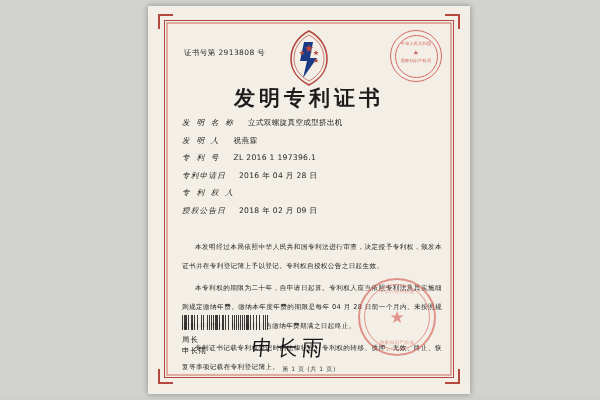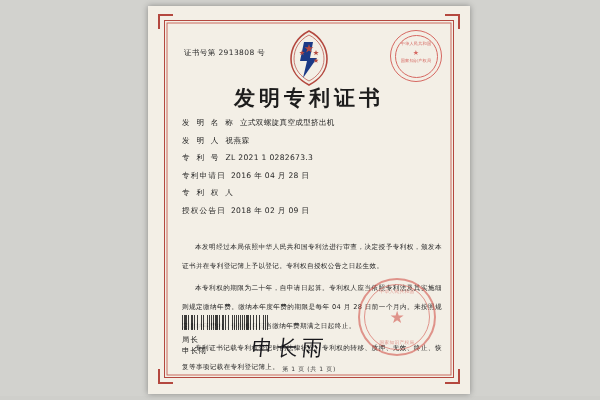--- a/index.html
+++ b/index.html
@@ -133,21 +133,22 @@
     display: flex;
     align-items: baseline;
     margin-bottom: 7.5px;
     font-size: 7.6px;
     color: #1f1f1f;
     white-space: nowrap;
   }
   .flabel {
     letter-spacing: 2.2px;
     flex: 0 0 auto;
-    margin-right: 5px;
+    margin-right: 13px;
+    font-style: italic;
   }
   .flabel.wide { letter-spacing: 1.2px; }
   .fvalue {
     letter-spacing: 0.3px;
   }
 
   
   .body-text {
     position: absolute;
     left: 34px;
@@ -288,21 +289,21 @@
       <div class="frow">
         <span class="flabel">发 明 名 称</span>
         <span class="fvalue">立式双螺旋真空成型挤出机</span>
       </div>
       <div class="frow">
         <span class="flabel">发 明 人</span>
         <span class="fvalue">祝燕霖</span>
       </div>
       <div class="frow">
         <span class="flabel">专 利 号</span>
-        <span class="fvalue">ZL 2021 1 0282673.3</span>
+        <span class="fvalue">ZL 2016 1 197396.1</span>
       </div>
       <div class="frow">
         <span class="flabel wide">专利申请日</span>
         <span class="fvalue">2016 年 04 月 28 日</span>
       </div>
       <div class="frow">
         <span class="flabel">专 利 权 人</span>
       </div>
       <div class="frow">
         <span class="flabel wide">授权公告日</span>

